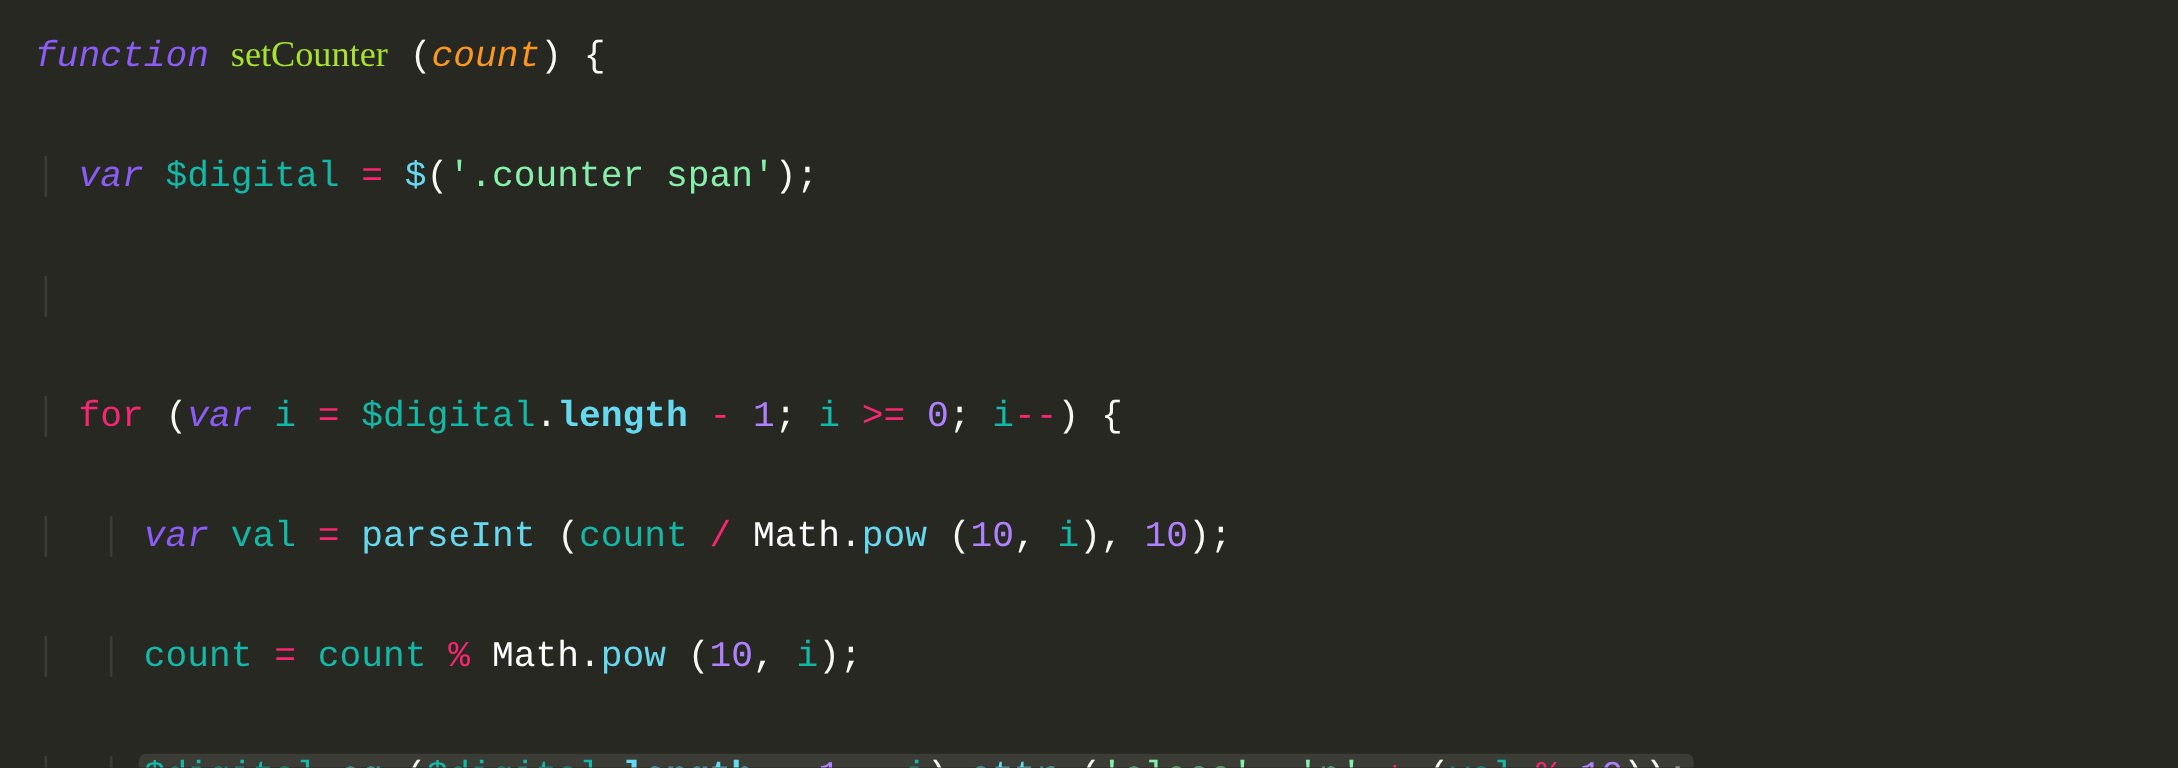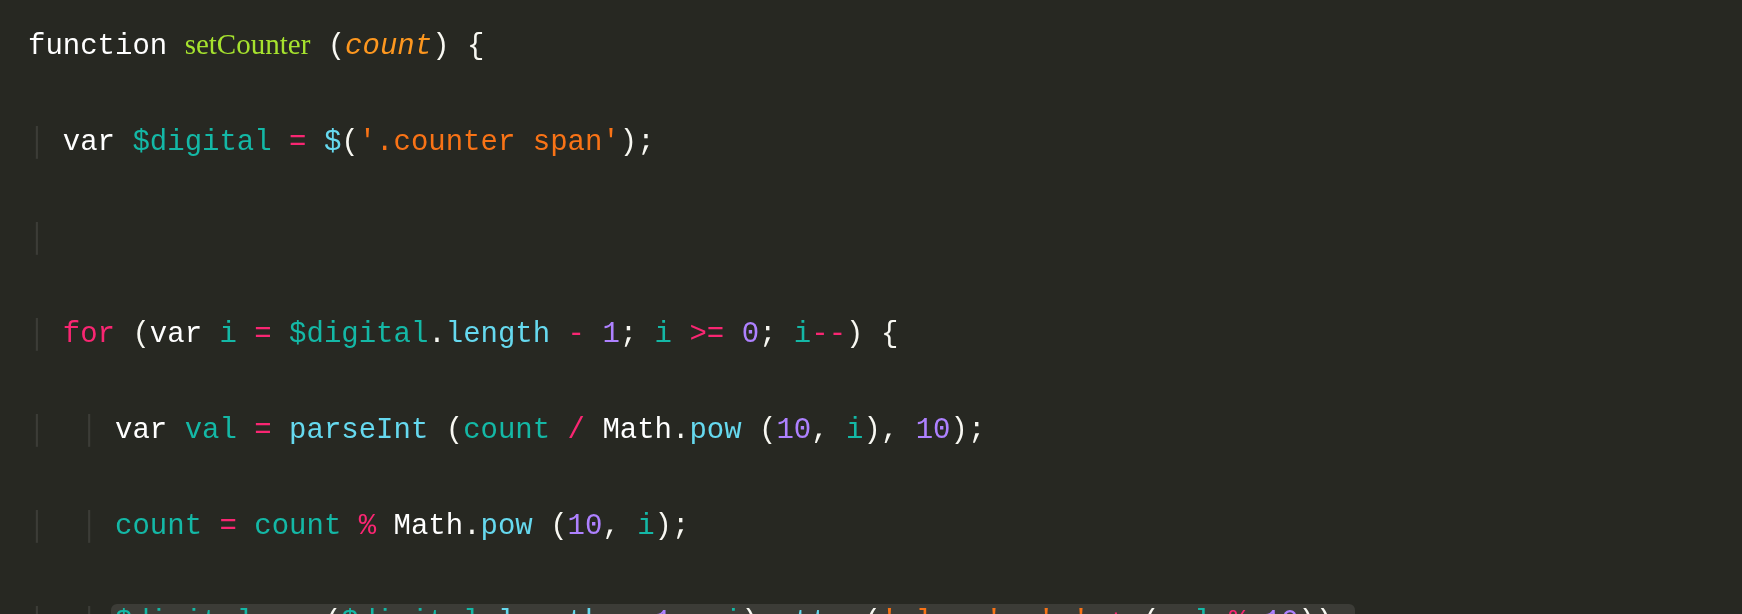--- a/index.html
+++ b/index.html
@@ -30,31 +30,31 @@
   }
   
   .hl {
     background: rgba(248,248,242,0.10);
     border-radius: 6px;
     padding: 2px 4px;
     margin: -2px -4px;
     display: inline;
   }
   
-  .kw   { color: #ffffff; }   
+  .kw   { color: #8b5cf6; font-style: italic; }   
   .kw2  { color: #f92672; margin-top: 22px; }                        
   .fn   { color: #a6e22e; font-family: Liberation Serif, serif; }                        
   .param{ color: #fd971f; font-style: italic; }
   .ident{ color: #14b8a6; }
   .op   { color: #f92672; }
   .punct{ color: #f8f8f2; }
-  .str  { color: #f97316; }
+  .str  { color: #86efac; }
   .num  { color: #ae81ff; }
   .call { color: #66d9ef; }    
-  .prop { color: #66d9ef; }    
+  .prop { color: #66d9ef; font-weight: bold; }    
   .obj  { color: #ffffff; }    
   .callfn { color: #66d9ef; }
 </style>
 </head>
 <body>
 
 <pre class="code"><span class="line"><span class="kw">function</span> <span class="fn">setCounter</span> <span class="punct">(</span><span class="param">count</span><span class="punct">)</span> <span class="punct">{</span></span>
 <span class="line"><span class="guide">│</span> <span class="kw">var</span> <span class="ident">$digital</span> <span class="op">=</span> <span class="callfn">$</span><span class="punct">(</span><span class="str">'.counter span'</span><span class="punct">)</span><span class="punct">;</span></span>
 <span class="line"><span class="guide">│</span></span>
 <span class="line"><span class="guide">│</span> <span class="kw2">for</span> <span class="punct">(</span><span class="kw">var</span> <span class="ident">i</span> <span class="op">=</span> <span class="ident">$digital</span><span class="punct">.</span><span class="prop">length</span> <span class="op">-</span> <span class="num">1</span><span class="punct">;</span> <span class="ident">i</span> <span class="op">&gt;=</span> <span class="num">0</span><span class="punct">;</span> <span class="ident">i</span><span class="op">--</span><span class="punct">)</span> <span class="punct">{</span></span>

